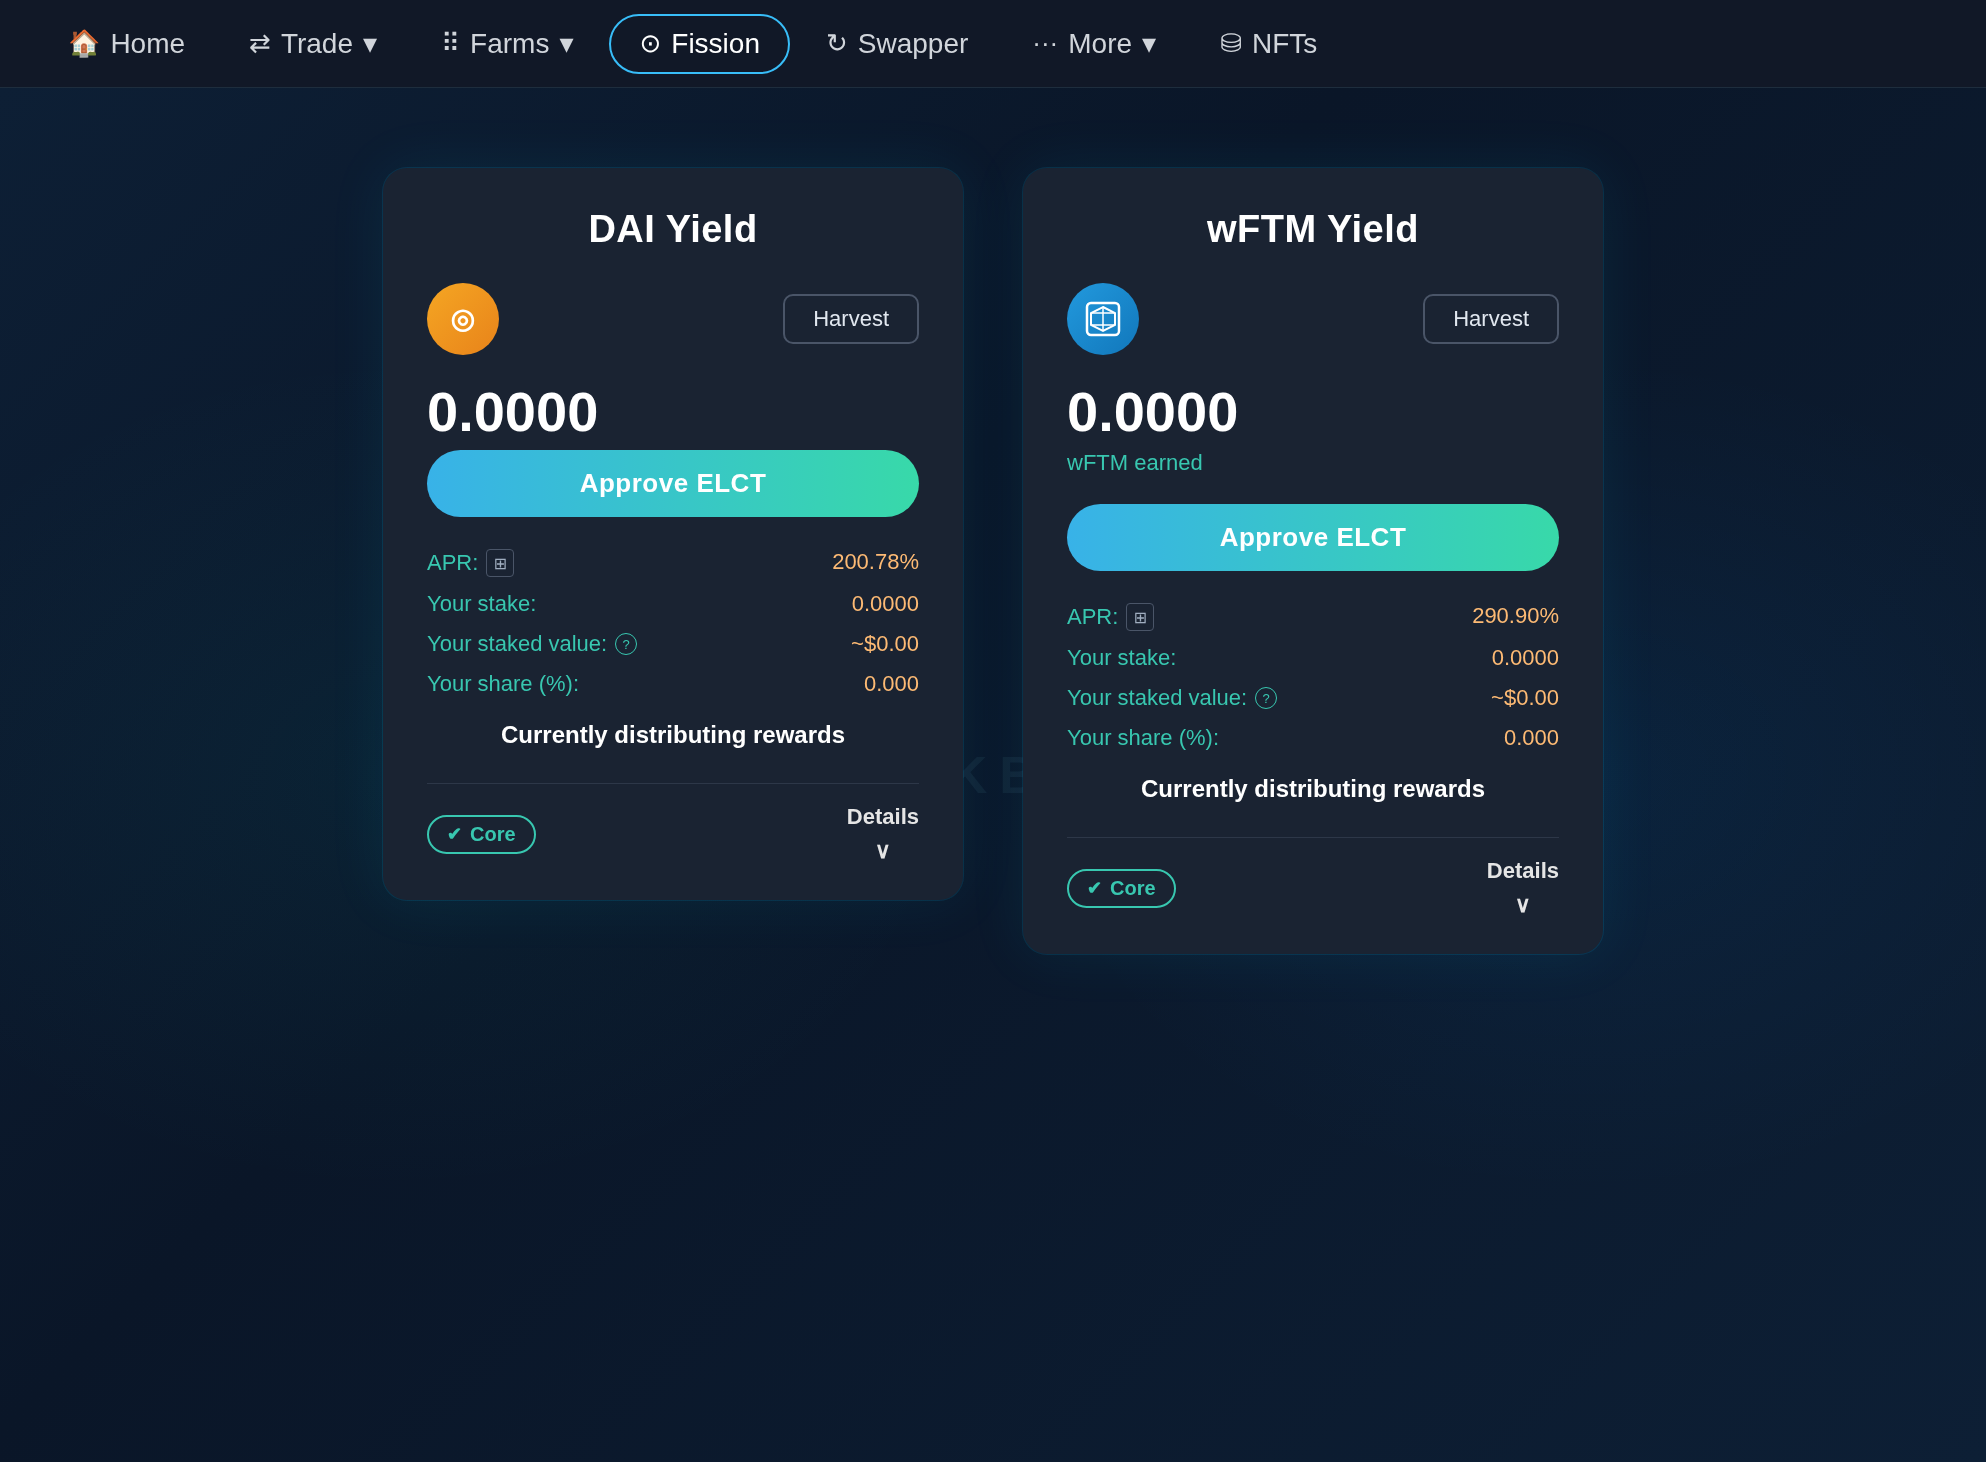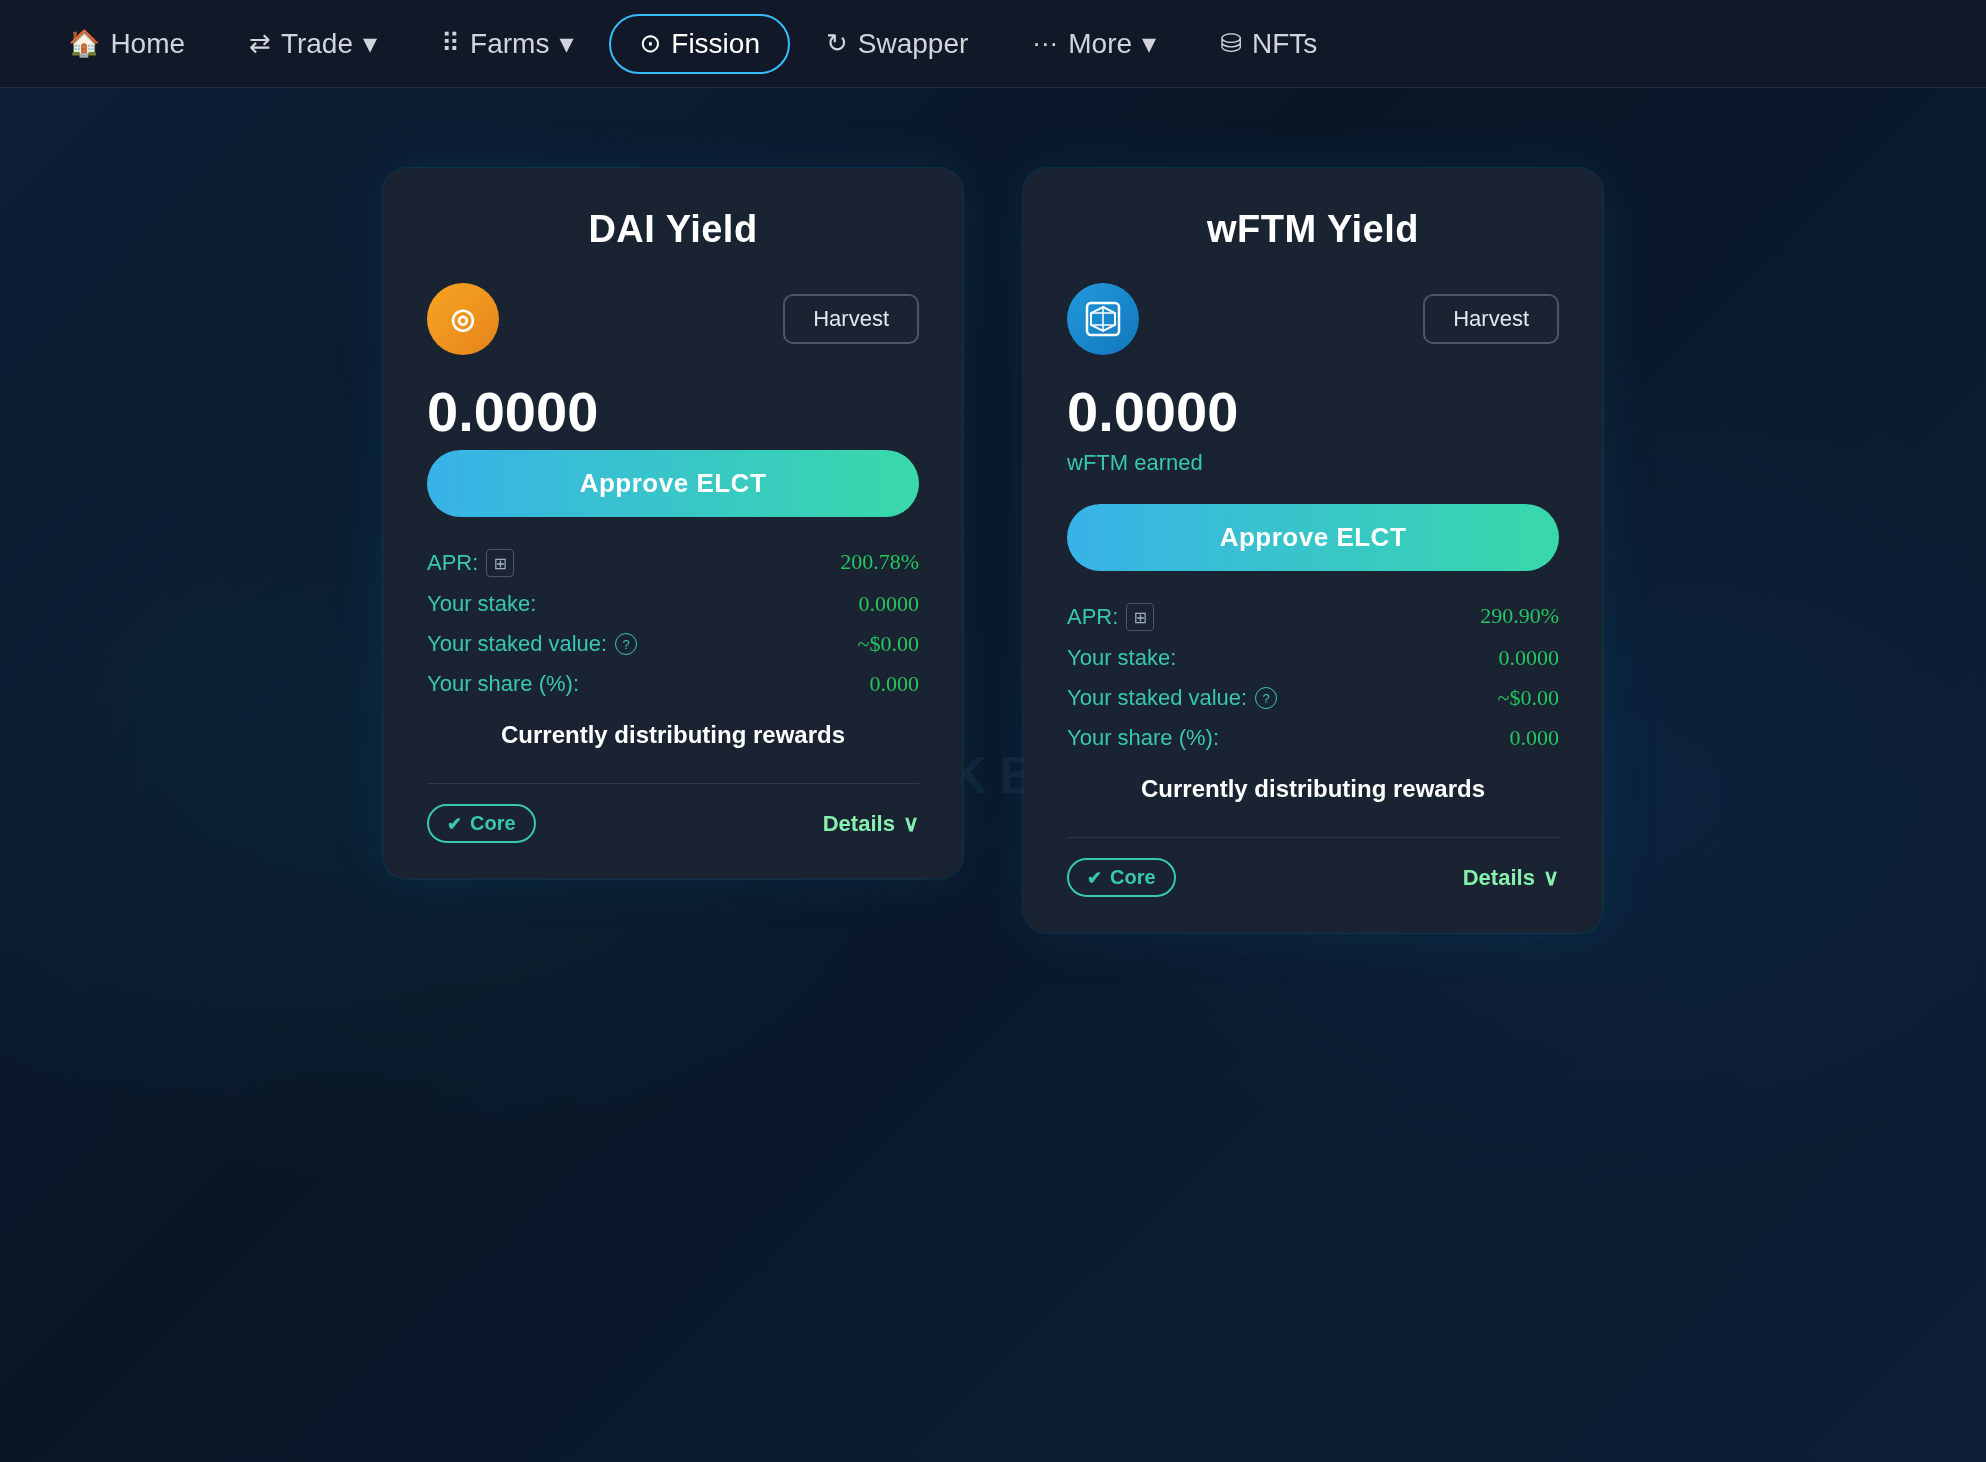--- a/index.html
+++ b/index.html
@@ -172,24 +172,23 @@
       margin-bottom: 14px;
     }
     .stat-label {
       color: #38c7b0;
       font-size: 22px;
       display: flex;
       align-items: center;
       gap: 8px;
     }
     .stat-value {
-      color: #22c55e;
+      color: #fdba74;
       font-size: 22px;
       font-weight: 500;
-      font-family: Liberation Serif, serif;
     }
     .info-icon {
       display: inline-flex;
       align-items: center;
       justify-content: center;
       width: 22px;
       height: 22px;
       border-radius: 50%;
       border: 1px solid #38c7b0;
       font-size: 13px;
@@ -244,24 +243,25 @@
     }
     .core-badge .check-icon {
       color: #38c7b0;
       font-size: 18px;
     }
 
     .details-link {
       display: flex;
       align-items: center;
       gap: 8px;
-      color: #86efac;
+      color: #e5e5e5;
       font-size: 22px;
       font-weight: 600;
       cursor: pointer;
+      flex-direction: column;
     }
 
     
     .dai-inner {
       display: flex;
       flex-direction: column;
       align-items: center;
       justify-content: center;
       gap: 2px;
     }

